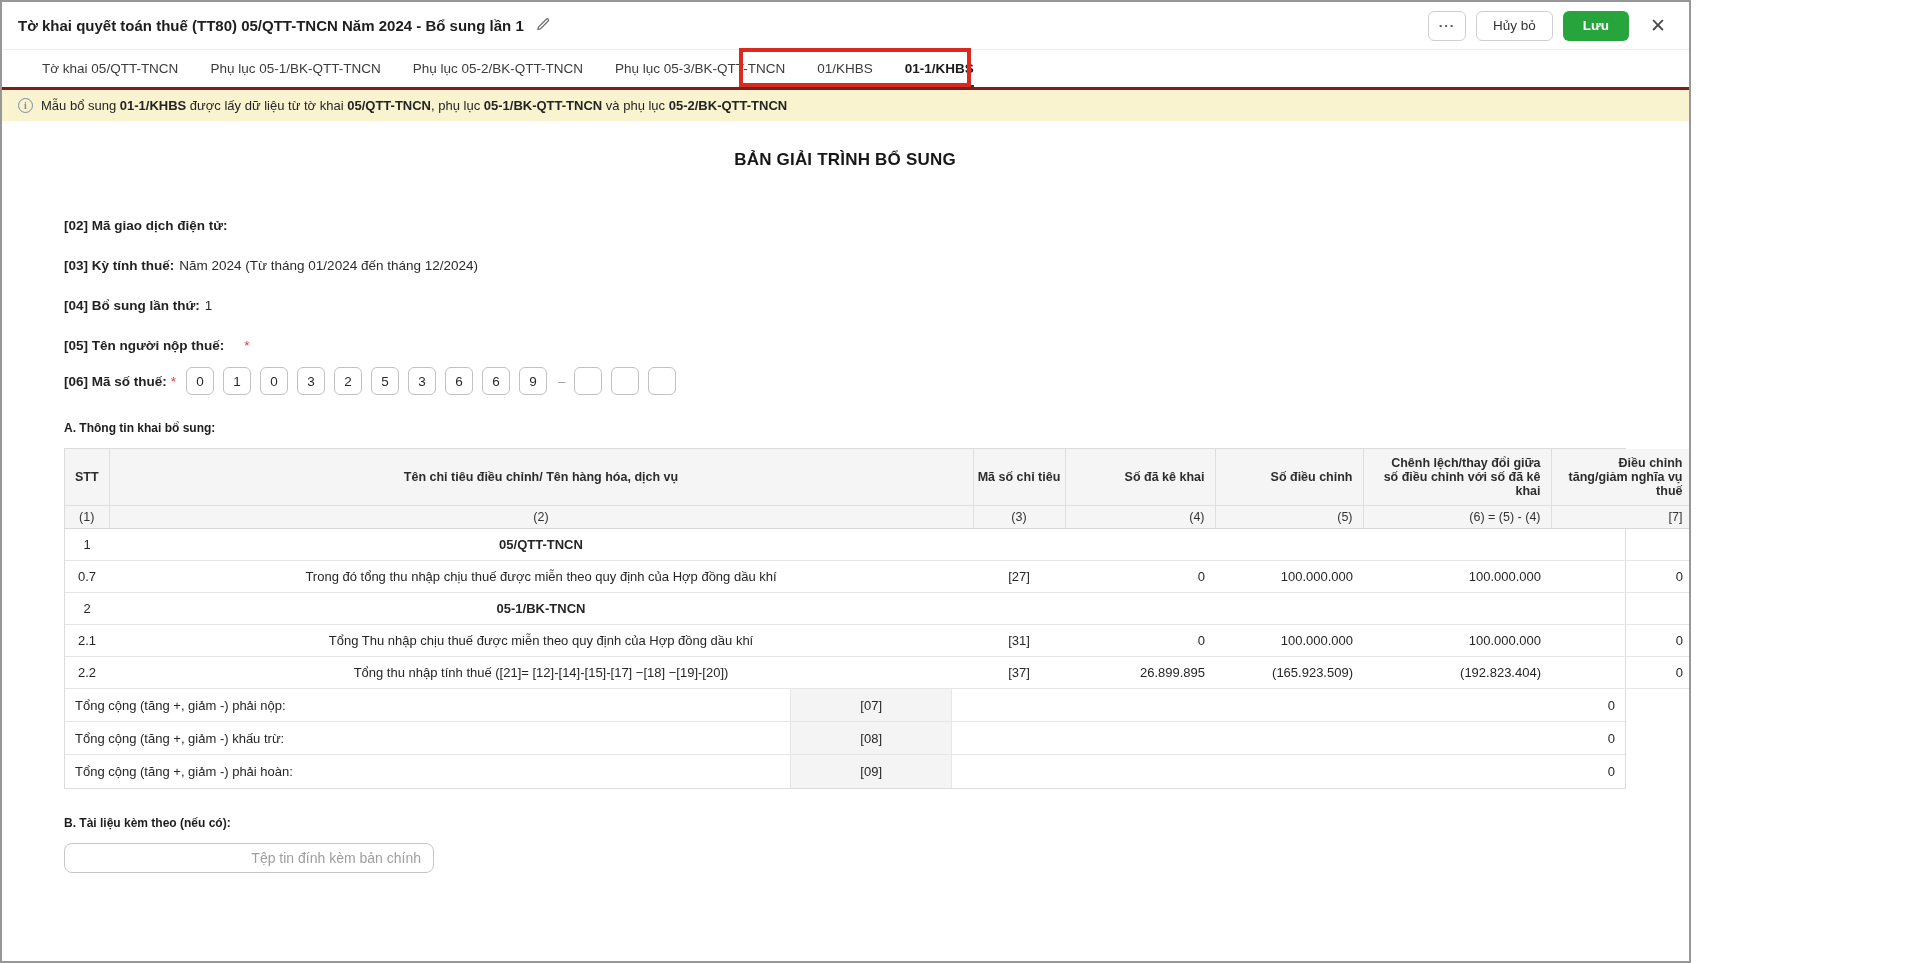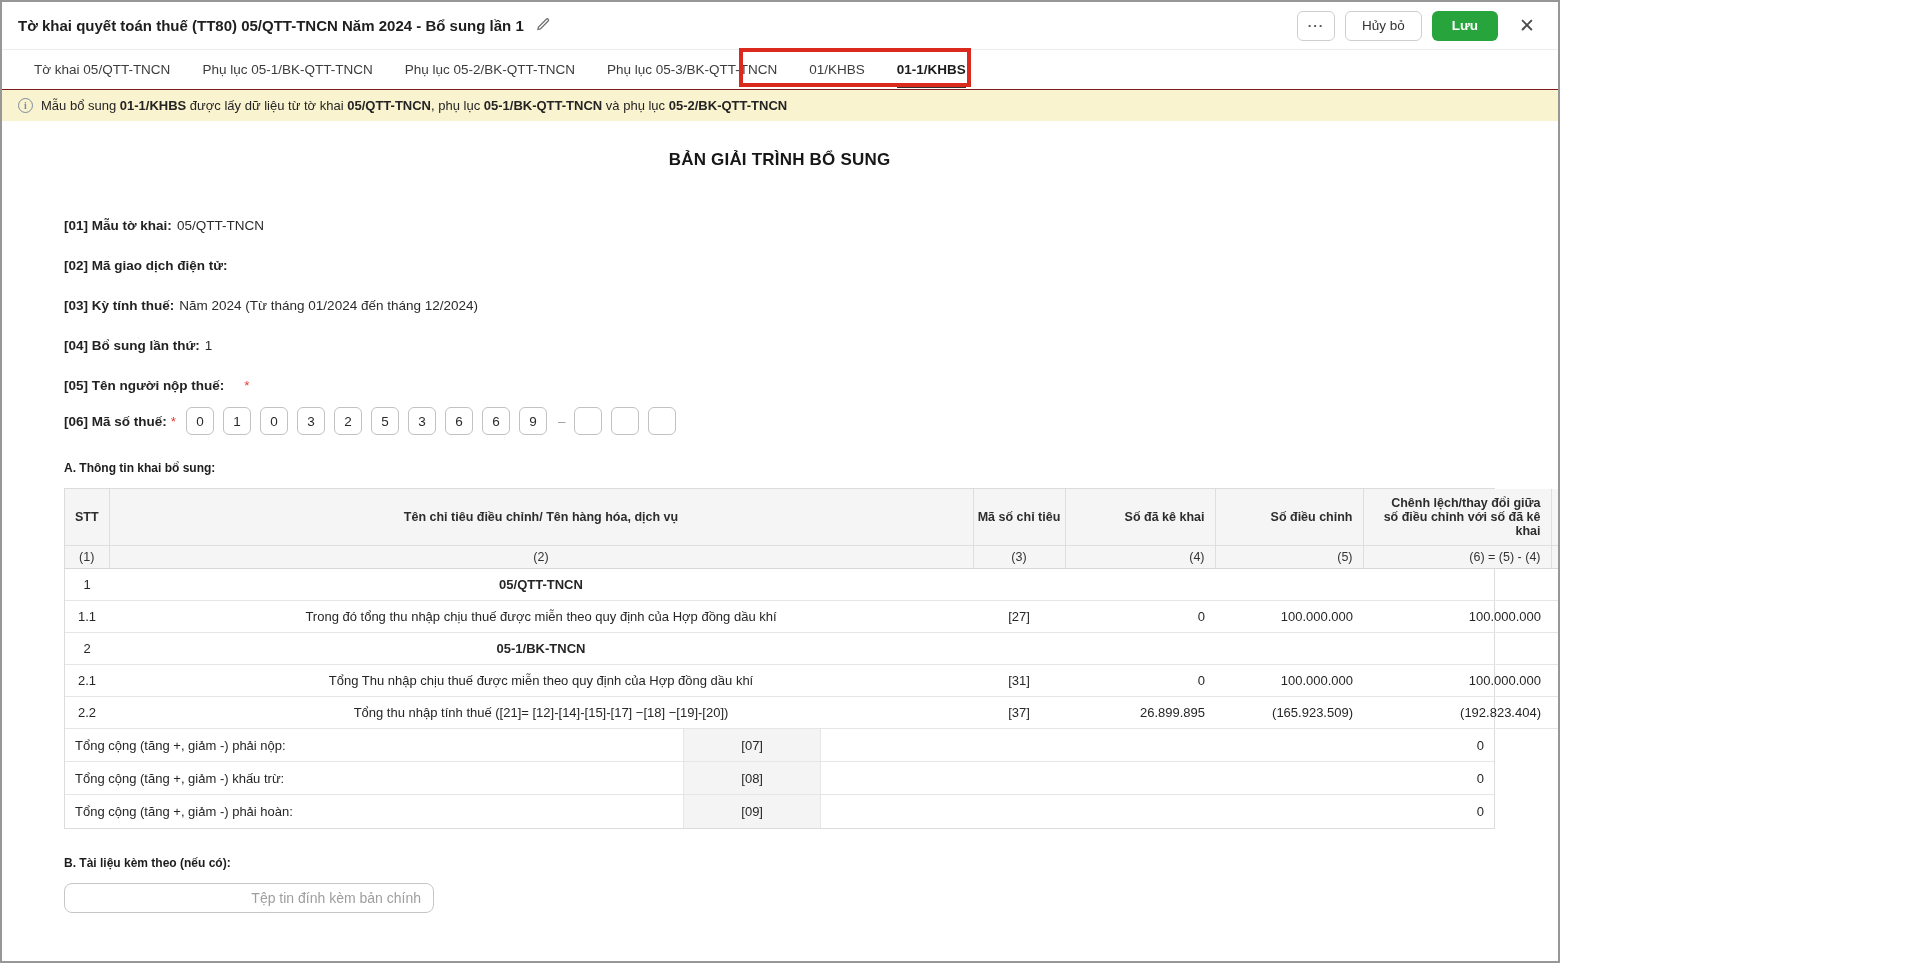--- a/index.html
+++ b/index.html
@@ -1,32 +1,32 @@
 <!DOCTYPE html>
 <html><head>
 <meta charset="utf-8">
 <style>
   * { box-sizing: border-box; margin: 0; padding: 0; }
   html,body { background:#fff; }
   body { font-family: "Liberation Sans", "DejaVu Sans", sans-serif; color:#212121; }
-  .window { position:relative; width:1560px; height:963px; border:2px solid #979797; background:#fff; overflow:hidden; }
+  .window { position:relative; width:1691px; height:963px; border:2px solid #979797; background:#fff; overflow:hidden; }
 
   
   .topbar { height:48px; display:flex; align-items:center; padding:0 16px; border-bottom:1px solid #ececec; }
   .title { font-size:15px; font-weight:bold; color:#1e1e1e; white-space:nowrap; }
   .edit-btn { margin-left:10px; width:20px; height:20px; border:none; background:transparent; cursor:pointer; color:#6f6f6f; display:flex; align-items:center; justify-content:center; }
   .topbar-right { margin-left:auto; display:flex; align-items:center; gap:10px; }
   .btn { height:30px; border:1px solid #cfcfcf; border-radius:6px; background:#fff; font-size:13.5px; color:#333; cursor:pointer; font-family:inherit; }
   .btn-more { width:38px; font-weight:bold; letter-spacing:1px; color:#555; }
   .btn-cancel { padding:0 16px; }
   .btn-save { padding:0 20px; border:none; background:#27a53c; color:#fff; font-weight:bold; }
   .btn-close { width:30px; height:30px; border:none; background:transparent; font-size:19px; color:#4c4c4c; cursor:pointer; margin-left:4px; }
 
   
-  .tabbar { height:40px; display:flex; align-items:stretch; padding-left:16px; border-bottom:1px solid #7f1d1d; position:relative; }
+  .tabbar { height:40px; display:flex; align-items:stretch; padding-left:24px; border-bottom:3px solid #7f1d1d; position:relative; }
   .tab { padding:0 16px; display:flex; align-items:center; font-size:13.5px; color:#3c3c3c; cursor:pointer; white-space:nowrap; }
   .tab .tab-inner { padding:11px 0 9px 0; border-bottom:2px solid transparent; }
   .tab.active { font-weight:bold; color:#1c1c1c; }
   .tab.active .tab-inner { border-bottom:2px solid #333; }
   .annotation-box { position:absolute; left:737px; top:46px; width:232px; height:39px; border:4px solid #dc291e; pointer-events:none; z-index:9; }
 
   
   .banner { height:31px; background:#faf3cf; display:flex; align-items:center; padding:0 16px; font-size:13px; color:#242424; }
   .info-icon { width:15px; height:15px; border:1.4px solid #7d8da0; border-radius:50%; color:#7d8da0; font-size:10px; font-weight:bold; display:flex; align-items:center; justify-content:center; margin-right:8px; flex:none; font-family:"Liberation Serif","DejaVu Serif",serif; }
   .banner b { font-weight:bold; }
@@ -116,24 +116,20 @@
 
   <div class="banner">
     <span class="info-icon">i</span>
     <span><span>Mẫu bổ sung </span><b>01-1/KHBS</b><span> được lấy dữ liệu từ tờ khai </span><b>05/QTT-TNCN</b><span>, phụ lục </span><b>05-1/BK-QTT-TNCN</b><span> và phụ lục </span><b>05-2/BK-QTT-TNCN</b></span>
   </div>
 
   <div class="content">
     <div class="doc-title">BẢN GIẢI TRÌNH BỔ SUNG</div>
 
     <div class="fields">
-      <div class="frow">
-        <span class="flabel">[01] Mẫu tờ khai:</span>
-        <span class="fvalue">05/QTT-TNCN</span>
-      </div>
       <div class="frow">
         <span class="flabel">[02] Mã giao dịch điện tử:</span>
         <span class="fvalue"></span>
       </div>
       <div class="frow">
         <span class="flabel">[03] Kỳ tính thuế:</span>
         <span class="fvalue">Năm 2024 (Từ tháng 01/2024 đến tháng 12/2024)</span>
       </div>
       <div class="frow">
         <span class="flabel">[04] Bổ sung lần thứ:</span>
@@ -204,21 +200,21 @@
             <td class="c">1</td>
             <td class="l grp">05/QTT-TNCN</td>
             <td></td>
               <td></td>
               <td></td>
               <td></td>
               <td></td>
               <td></td>
           </tr>
           <tr>
-            <td class="c">1.1</td>
+            <td class="c">0.7</td>
             <td class="l">Trong đó tổng thu nhập chịu thuế được miễn theo quy định của Hợp đồng dầu khí</td>
             <td class="c">[27]</td>
             <td class="r">0</td>
             <td class="r">100.000.000</td>
             <td class="r">100.000.000</td>
             <td class="r">0</td>
             <td class="l"></td>
           </tr>
           <tr>
             <td class="c">2</td>

